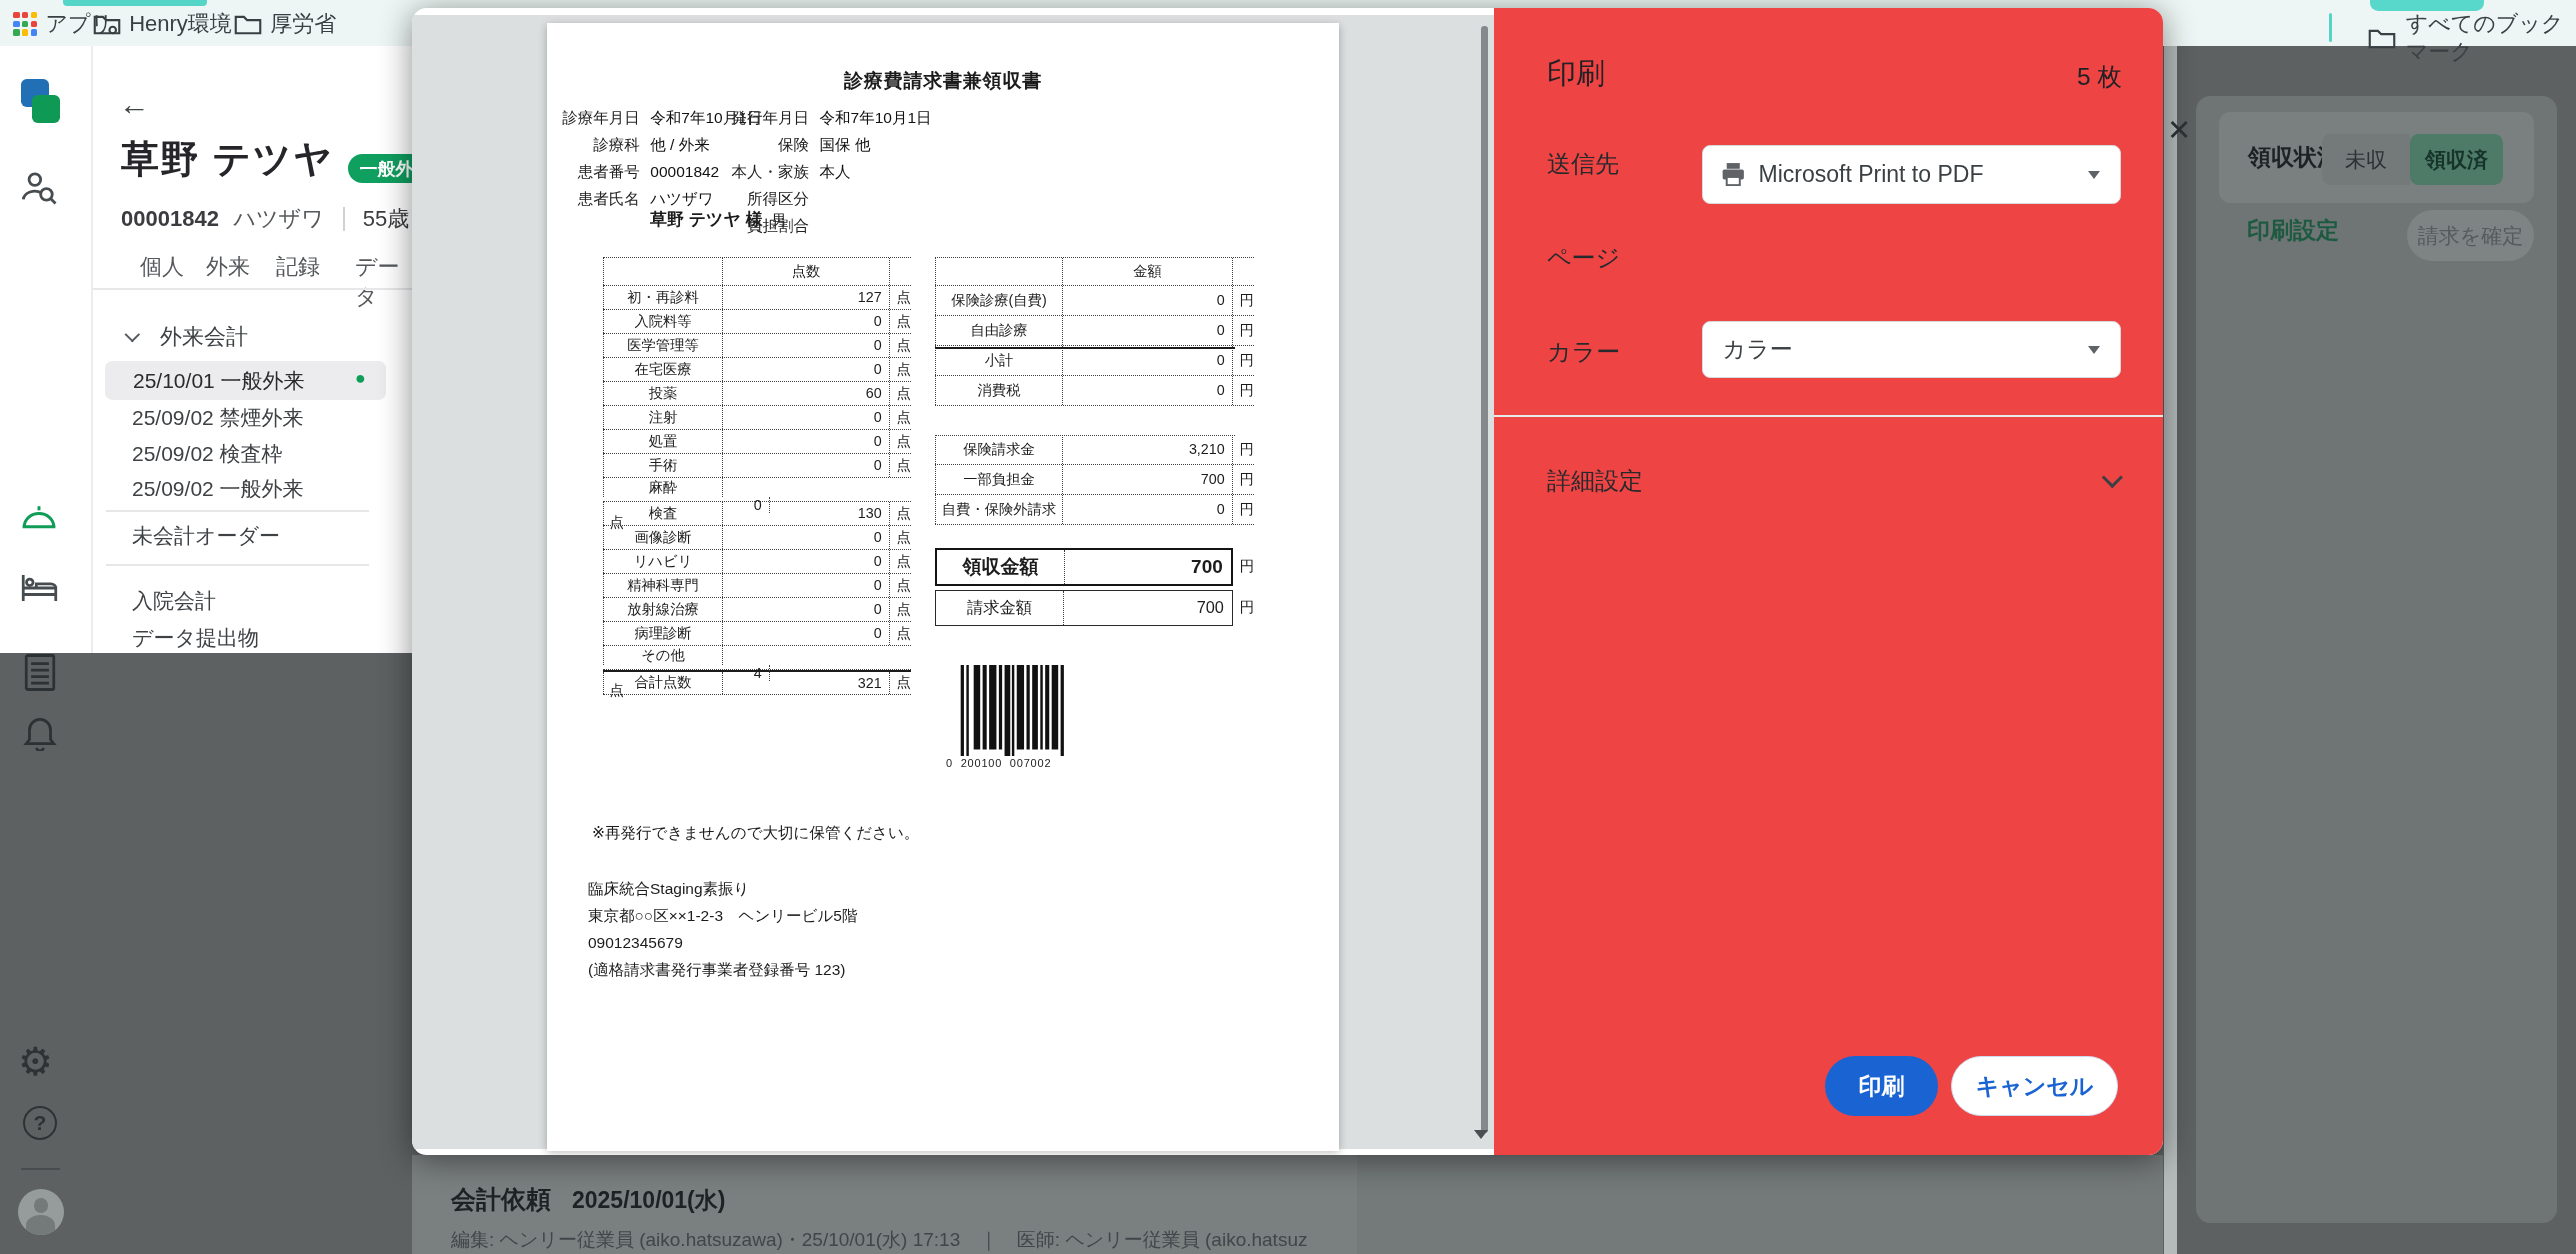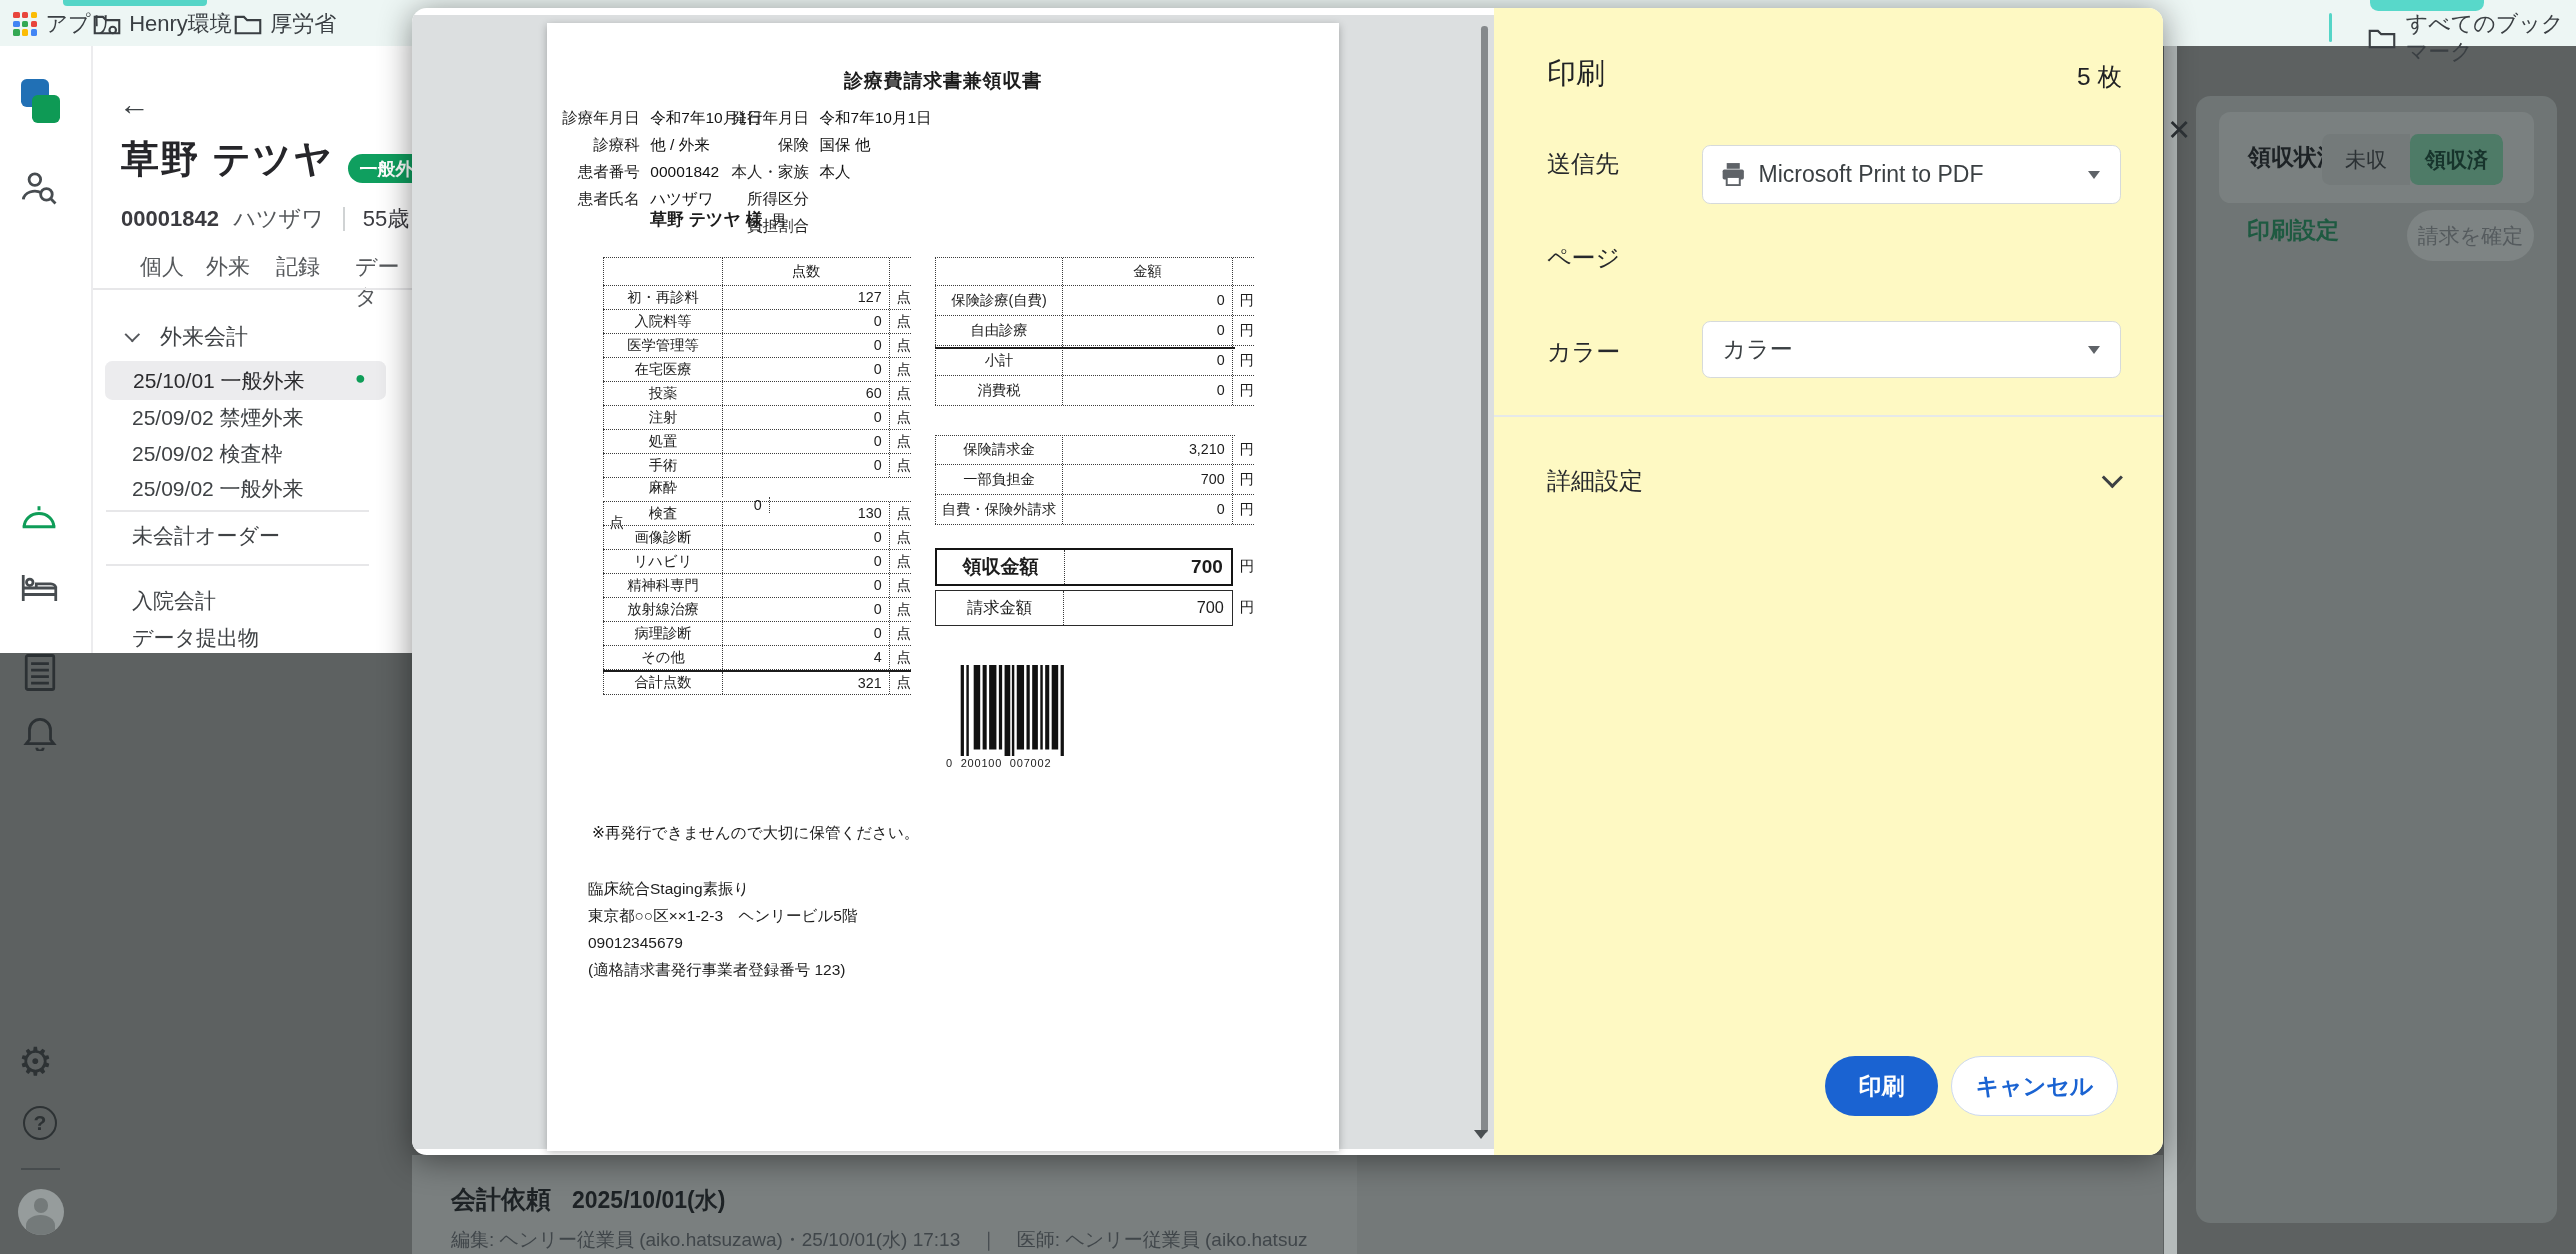--- a/index.html
+++ b/index.html
@@ -40,21 +40,21 @@
   .bbox { display:flex; align-items:stretch; width:298px; }
   .bbox .c1 { display:flex; align-items:center; justify-content:center; width:127px; }
   .bbox .c2 { display:flex; align-items:center; justify-content:flex-end; padding-right:8.2px; flex:1; border-left:1.6px dotted #3c3c3c; }
   .bbox-u { padding-left:6.5px; font-size:14.7px; }
 
   .irow { display:flex; height:27px; align-items:center; }
   .il { text-align:right; margin-right:10.6px; color:#222; }
   .iv { color:#111; }
 
   
-  #settings { left:1082px; top:0; width:670px; height:1147px; background:#fef9c3; }
+  #settings { left:1082px; top:0; width:670px; height:1147px; background:#ef4444; }
   .set-label { font-size:24px; color:#27292c; }
   .dropdown { position:absolute; left:208px; width:419px; border:1.6px solid #d6dadb; border-radius:8.2px; display:flex; align-items:center; background:#fff; }
   .dropdown .dtext { font-size:23px; color:#3b4043; }
   .caret { width:0; height:0; border-left:6.5px solid transparent; border-right:6.5px solid transparent; border-top:8.2px solid #5f6368; position:absolute; right:19.6px; top:50%; margin-top:-4.1px; }
   .chev { width:14.7px; height:14.7px; border-right:3.3px solid #3c4043; border-bottom:3.3px solid #3c4043; transform:rotate(45deg); }
   .btn { display:flex; align-items:center; justify-content:center; border-radius:33px; font-size:23px; font-weight:600; cursor:pointer; }
 
   
   .dimtext-strong { color:#1d2225; }
   .dimtext-mid { color:#40464a; }
@@ -365,21 +365,21 @@
               <div class="c2">0</div>
               <div class="u">点</div>
             </div>
 
             <div class="prow" style="height:24px;">
               <div class="c1">病理診断</div>
               <div class="c2">0</div>
               <div class="u">点</div>
             </div>
 
-            <div class="prow" style="height:24px;">
+            <div class="prow" style="height:24px;flex-direction:column;">
               <div class="c1">その他</div>
               <div class="c2">4</div>
               <div class="u">点</div>
             </div>
           </div>
         <div class="prow totalrow" style="height:25px;">
           <div class="c1">合計点数</div>
           <div class="c2">321</div>
           <div class="u">点</div>
         </div>

